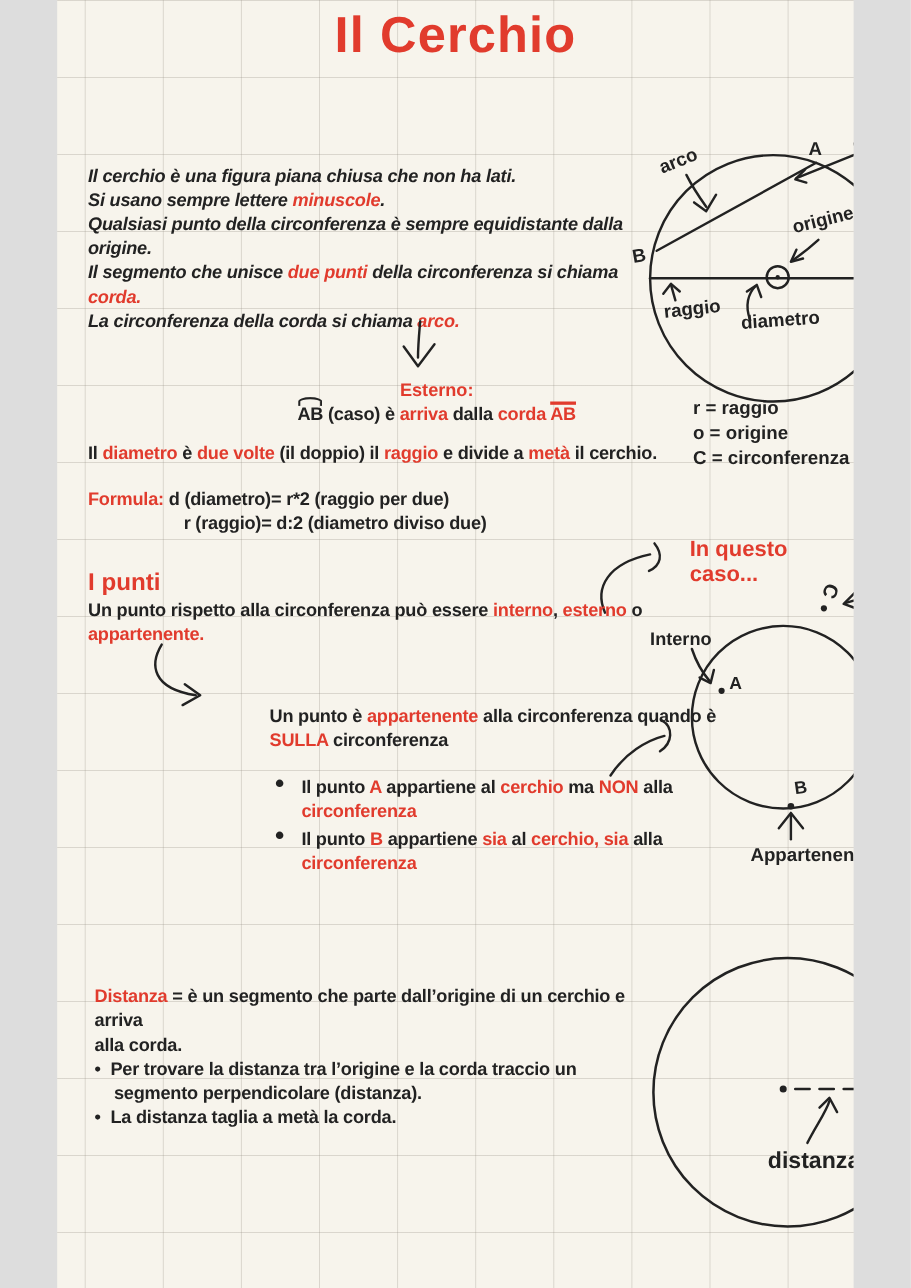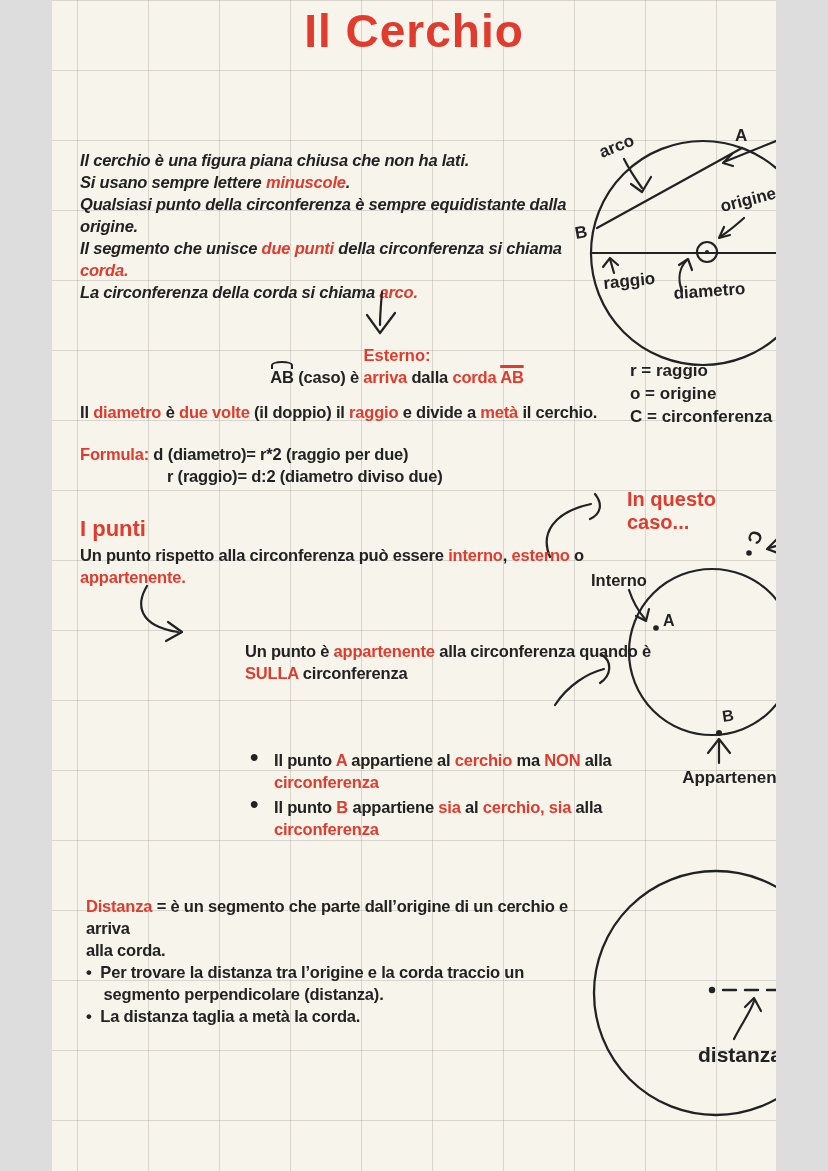--- a/index.html
+++ b/index.html
@@ -90,21 +90,21 @@
   </svg>
 
   <div class="abs rich" style="left:193px; top:619px; width:420px;margin-top:21px;"><span class="seg-k">Un punto è </span><span class="seg-r">appartenente</span><span class="seg-k"> alla circonferenza quando è
 </span><span class="seg-r">SULLA</span><span class="seg-k"> circonferenza</span></div>
 
   <svg class="abs" style="left:488px; top:645px;" width="85" height="70" viewBox="0 0 85 70">
     <path class="stroke" d="M 15 60 C 28 40, 48 28, 64 24"></path>
     <path class="stroke" d="M 62 10 C 72 16, 72 30, 60 38"></path>
   </svg>
 
-  <ul class="abs bullets" style="left:196px; top:705px; width:390px;margin-top:44px;">
+  <ul class="abs bullets" style="left:196px; top:705px; width:390px;">
     <li><span class="seg-k">Il punto </span><span class="seg-r">A</span><span class="seg-k"> appartiene al </span><span class="seg-r">cerchio</span><span class="seg-k"> ma </span><span class="seg-r">NON</span><span class="seg-k"> alla
 </span><span class="seg-r">circonferenza</span></li>
     <li><span class="seg-k">Il punto </span><span class="seg-r">B</span><span class="seg-k"> appartiene </span><span class="seg-r">sia</span><span class="seg-k"> al </span><span class="seg-r">cerchio,</span><span class="seg-k"> </span><span class="seg-r">sia</span><span class="seg-k"> alla
 </span><span class="seg-r">circonferenza</span></li>
   </ul>
 
   <div class="abs rich" style="left:34px; top:895px; width:520px;"><span class="seg-r">Distanza</span><span class="seg-k"> = è un segmento che parte dall’origine di un cerchio e arriva
 alla corda.
 </span><span class="seg-k">•  Per trovare la distanza tra l’origine e la corda traccio un
     segmento perpendicolare (distanza).

